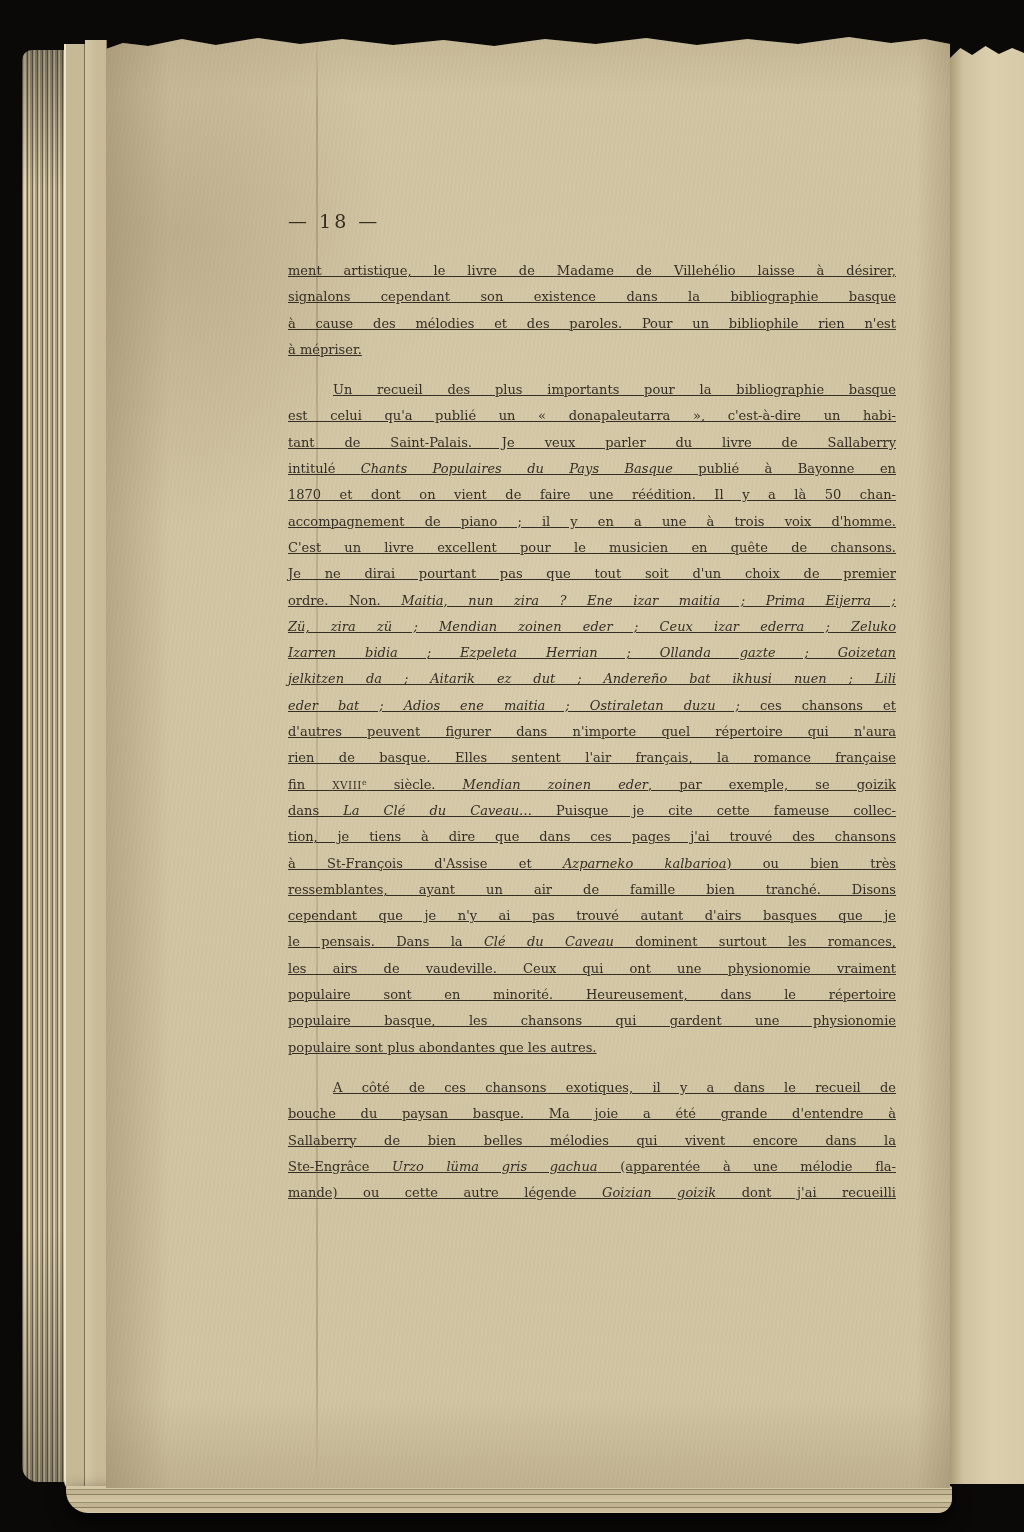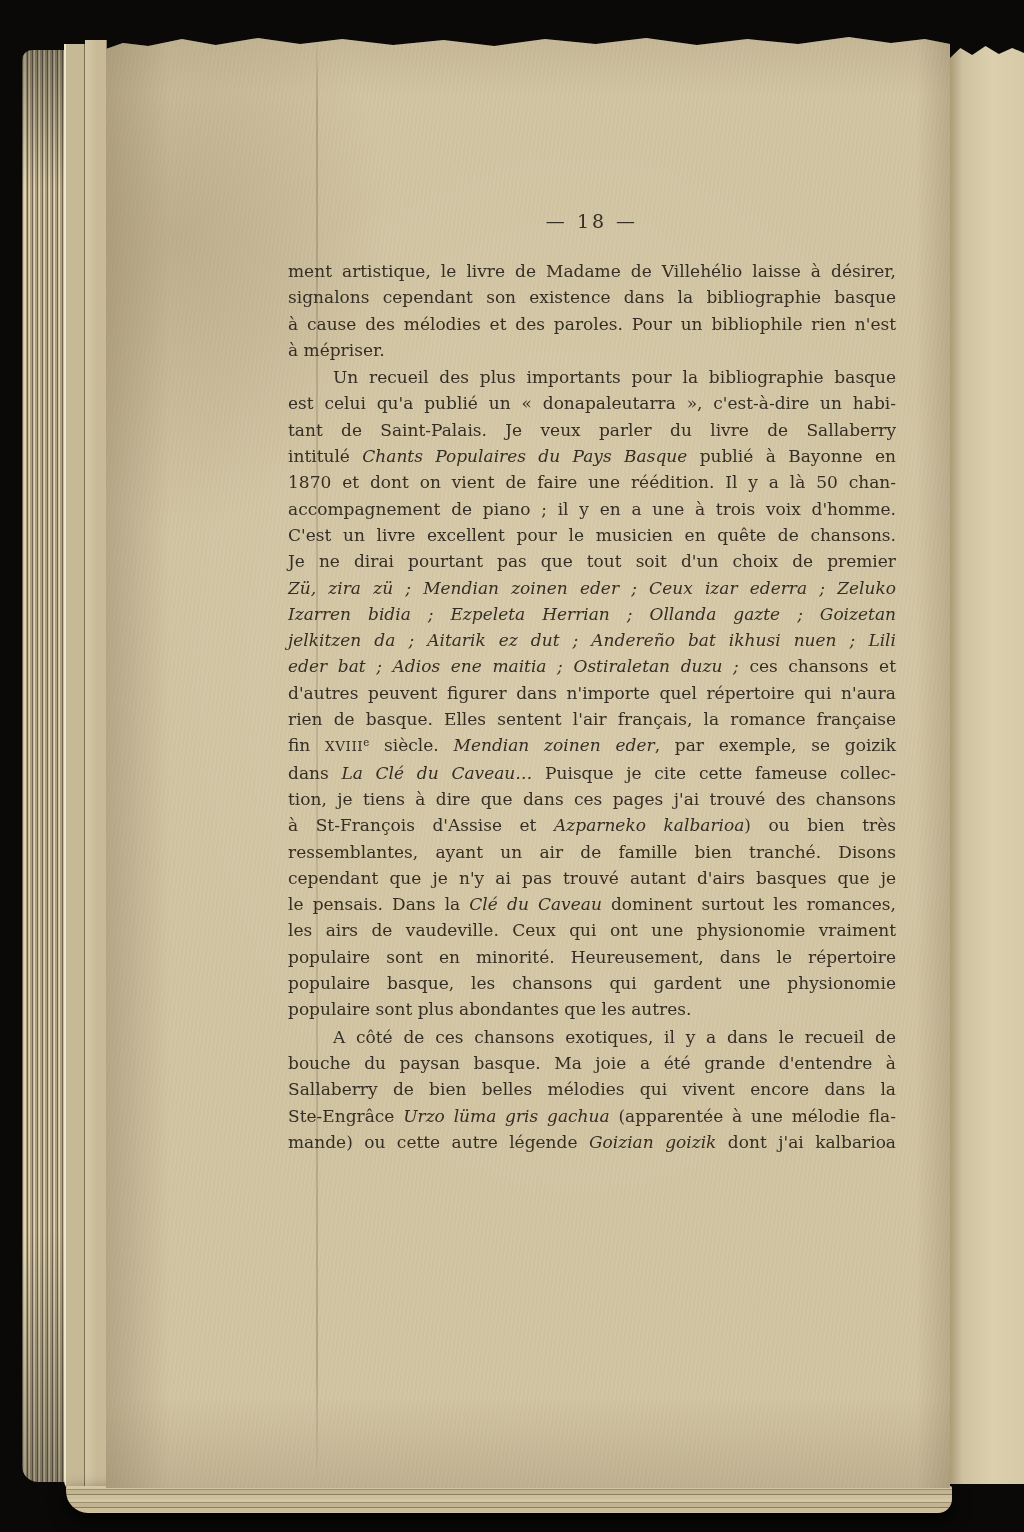--- a/index.html
+++ b/index.html
@@ -61,28 +61,28 @@
       #d1c4a2;
     clip-path:polygon(0 15px,2% 9px,5% 12px,9% 5px,13% 11px,18% 4px,23% 10px,28% 5px,34% 11px,40% 6px,46% 12px,52% 5px,58% 10px,64% 4px,70% 11px,76% 5px,82% 10px,88% 3px,93% 9px,97% 5px,100% 10px,100% 100%,0 100%);
   }
   .crease{
     position:absolute;left:210px;top:0;width:2px;height:100%;
     background:linear-gradient(180deg, rgba(108,90,62,0) 0, rgba(108,90,62,.30) 70px, rgba(108,90,62,.18) 55%, rgba(108,90,62,.30) 92%, rgba(108,90,62,0) 100%);
   }
 
   .folio{
     position:absolute;left:182px;top:176px;width:608px;
-    text-align:center;font-size:19px;letter-spacing:3px;color:#352e24;
+    text-align:left;font-size:19px;letter-spacing:3px;color:#352e24;
   }
 
   .text-block{
     position:absolute;left:182px;top:224px;width:608px;
-    font-size:17px;line-height:26.3px;color:#352e24;
+    font-size:13px;line-height:26.3px;color:#352e24;text-decoration:underline;
   }
-  .para + .para{margin-top:1px;}
+  .para + .para{margin-top:14px;}
   .para.indent .line:first-child{text-indent:45px;}
   .line{text-align:justify;text-align-last:justify;}
   .line.left{text-align-last:left;}
   em{font-style:italic;}
   sup{font-size:.6em;line-height:0;vertical-align:.5em;}
   .sc{font-size:.8em;letter-spacing:.5px;}
 </style>
 </head>
 <body>
 
@@ -105,20 +105,21 @@
         </div>
         <div class="para indent">
           <div class="line"><span>Un recueil des plus importants pour la bibliographie basque</span></div>
           <div class="line"><span>est celui qu'a publié un « donapaleutarra », c'est-à-dire un habi-</span></div>
           <div class="line"><span>tant de Saint-Palais. Je veux parler du livre de Sallaberry</span></div>
           <div class="line"><span>intitulé </span><em>Chants Populaires du Pays Basque</em><span> publié à Bayonne en</span></div>
           <div class="line"><span>1870 et dont on vient de faire une réédition. Il y a là 50 chan-</span></div>
           <div class="line"><span>accompagnement de piano ; il y en a une à trois voix d'homme.</span></div>
           <div class="line"><span>C'est un livre excellent pour le musicien en quête de chansons.</span></div>
           <div class="line"><span>Je ne dirai pourtant pas que tout soit d'un choix de premier</span></div>
+          <div class="line"><span>ordre. Non. </span><em>Maitia, nun zira ? Ene izar maitia ; Prima Eijerra ;</em></div>
           <div class="line"><em>Zü, zira zü ; Mendian zoinen eder ; Ceux izar ederra ; Zeluko</em></div>
           <div class="line"><em>Izarren bidia ; Ezpeleta Herrian ; Ollanda gazte ; Goizetan</em></div>
           <div class="line"><em>jelkitzen da ; Aitarik ez dut ; Andereño bat ikhusi nuen ; Lili</em></div>
           <div class="line"><em>eder bat ; Adios ene maitia ; Ostiraletan duzu ;</em><span> ces chansons et</span></div>
           <div class="line"><span>d'autres peuvent figurer dans n'importe quel répertoire qui n'aura</span></div>
           <div class="line"><span>rien de basque. Elles sentent l'air français, la romance française</span></div>
           <div class="line"><span>fin </span><span class="sc">XVIII</span><sup>e</sup><span> siècle. </span><em>Mendian zoinen eder</em><span>, par exemple, se goizik</span></div>
           <div class="line"><span>dans </span><em>La Clé du Caveau…</em><span> Puisque je cite cette fameuse collec-</span></div>
           <div class="line"><span>tion, je tiens à dire que dans ces pages j'ai trouvé des chansons</span></div>
           <div class="line"><span>à St-François d'Assise et </span><em>Azparneko kalbarioa</em><span>) ou bien très</span></div>
@@ -128,17 +129,17 @@
           <div class="line"><span>les airs de vaudeville. Ceux qui ont une physionomie vraiment</span></div>
           <div class="line"><span>populaire sont en minorité. Heureusement, dans le répertoire</span></div>
           <div class="line"><span>populaire basque, les chansons qui gardent une physionomie</span></div>
           <div class="line left"><span>populaire sont plus abondantes que les autres.</span></div>
         </div>
         <div class="para indent">
           <div class="line"><span>A côté de ces chansons exotiques, il y a dans le recueil de</span></div>
           <div class="line"><span>bouche du paysan basque. Ma joie a été grande d'entendre à</span></div>
           <div class="line"><span>Sallaberry de bien belles mélodies qui vivent encore dans la</span></div>
           <div class="line"><span>Ste-Engrâce </span><em>Urzo lüma gris gachua</em><span> (apparentée à une mélodie fla-</span></div>
-          <div class="line"><span>mande) ou cette autre légende </span><em>Goizian goizik</em><span> dont j'ai kalbarioa</span></div>
+          <div class="line"><span>mande) ou cette autre légende </span><em>Goizian goizik</em><span> dont j'ai recueilli</span></div>
         </div>
       </div>
   </div>
 </div>
 
 </body></html>

